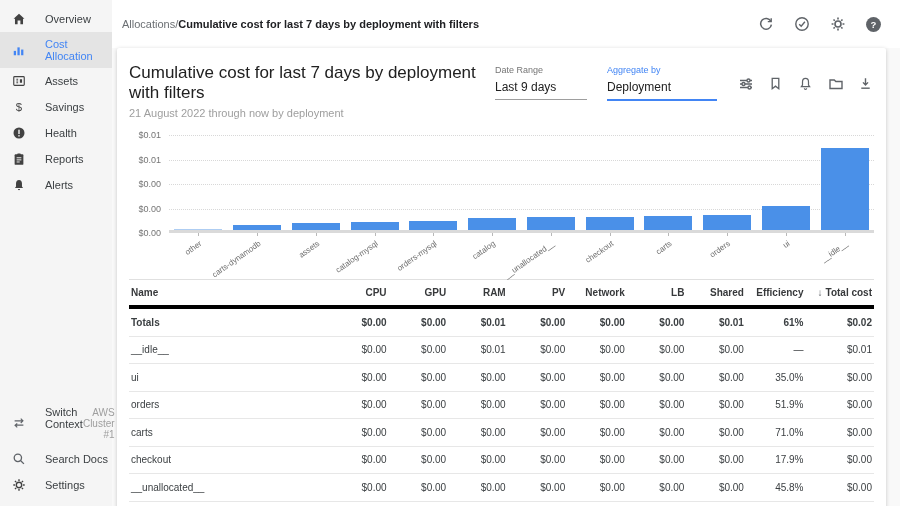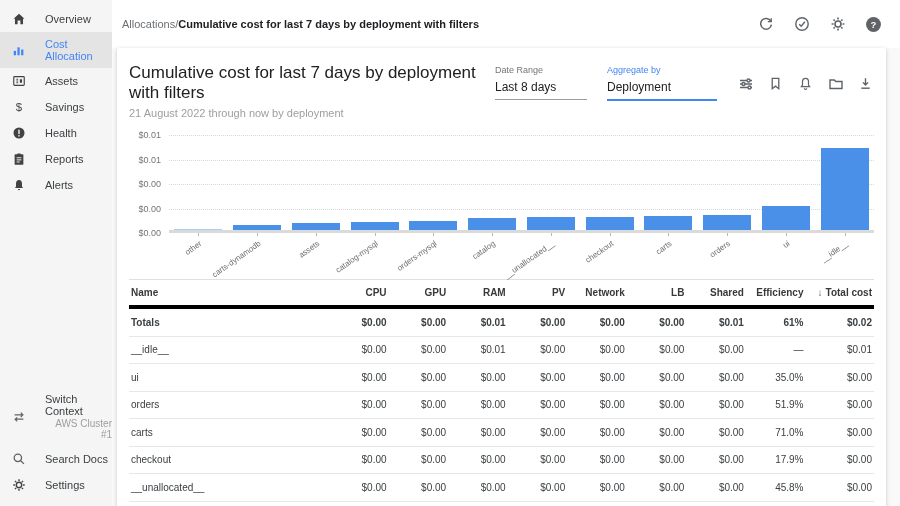--- a/index.html
+++ b/index.html
@@ -10,21 +10,21 @@
   
   .sidebar { width:112px; min-width:112px; height:506px; background:#f5f5f5;
     position:relative; padding-top:6px; }
   .side-item { display:flex; align-items:center; gap:19px; padding:6px 0 6px 12px;
     font-size:11px; color:#3c4043; cursor:pointer; }
   .side-item .ic { width:14px; height:14px; display:flex; align-items:center; justify-content:center; }
   .side-item svg { display:block; }
   .side-item.active { background:#e4e4e4; color:#4285f4; }
   .side-bottom { position:absolute; bottom:8px; left:0; right:0; }
   .side-sub { font-size:10px; color:#9e9e9e; margin-top:1px;text-align:right; }
-  .two-line { display:flex; flex-direction:column; }
+  .two-line { display:flex; }
 
   
   .main { flex:1; display:flex; flex-direction:column; background:#f9f9f9; }
   .topbar { height:48px; min-height:48px; background:#fff; display:flex;
     align-items:center; padding:0 18px 0 10px; }
   .breadcrumb { font-size:11px; display:flex; align-items:center; }
   .bc-link { color:#6b6f73; cursor:pointer; }
   .bc-sep { color:#6b6f73; }
   .bc-current { color:#202124; font-weight:bold; }
   .topbar-icons { margin-left:auto; display:flex; align-items:center; gap:19px; }
@@ -222,21 +222,21 @@
 
     <div class="card">
       <div class="card-head">
         <div>
           <div class="page-title">Cumulative cost for last 7 days by deployment with filters</div>
           <div class="page-subtitle">21 August 2022 through now by deployment</div>
         </div>
         <div class="head-controls">
           <div class="sel">
             <span class="sel-label">Date Range</span>
-            <span class="sel-value">Last 8 days</span>
+            <span class="sel-value">Last 9 days</span>
           </div>
           <div class="sel">
             <span class="sel-label blue">Aggregate by</span>
             <span class="sel-value blue-underline">Deployment</span>
           </div>
           <div class="ctl-icons">
             <span class="cico">
               <svg width="16" height="16" viewBox="0 0 16 16" fill="none" stroke="#5f6368" stroke-width="1.4">
                 <path d="M2 4.5 H9 M12 4.5 H14"></path>
                   <circle cx="10.5" cy="4.5" r="1.5"></circle>

